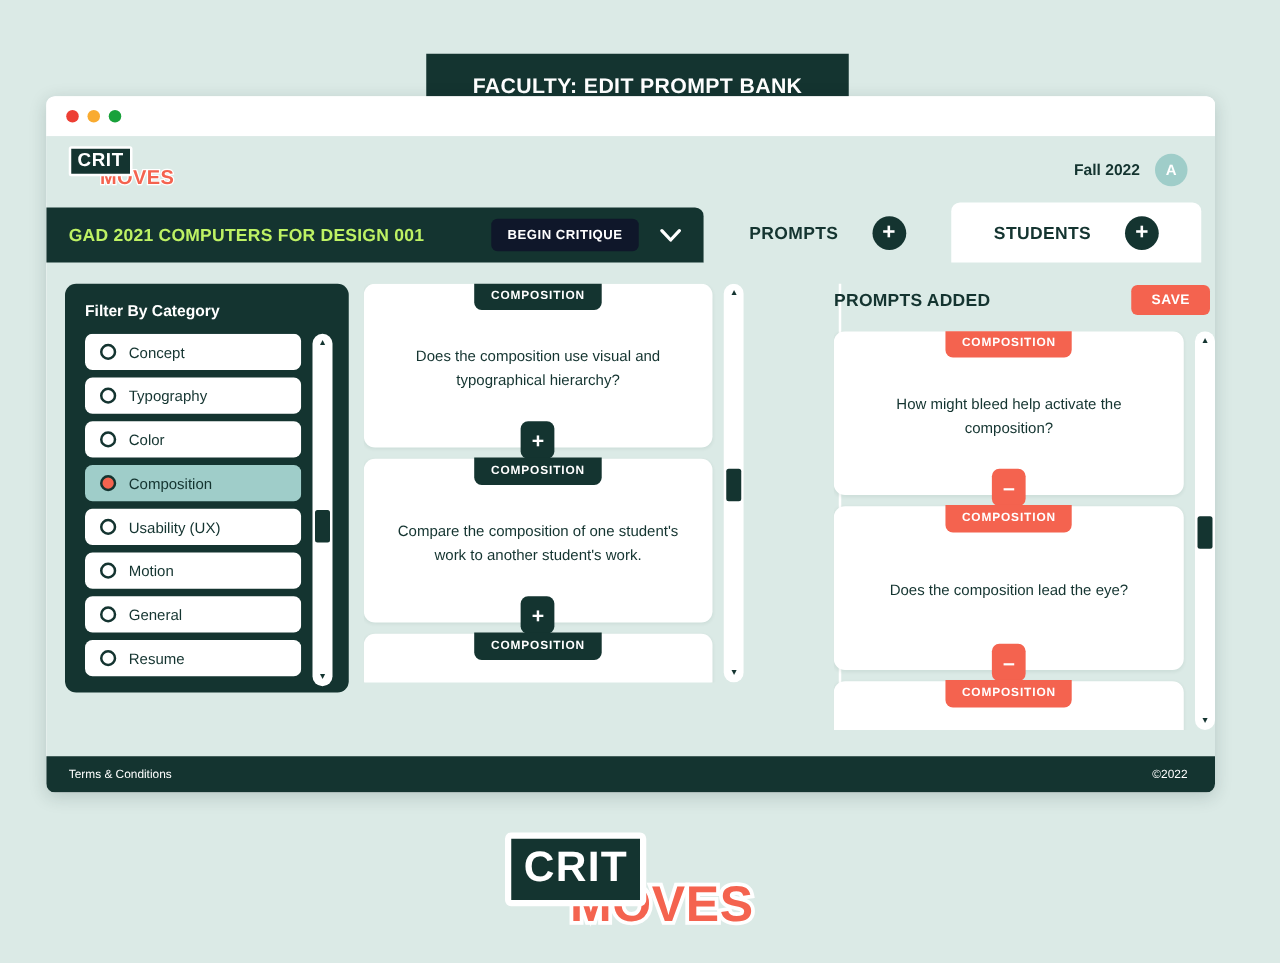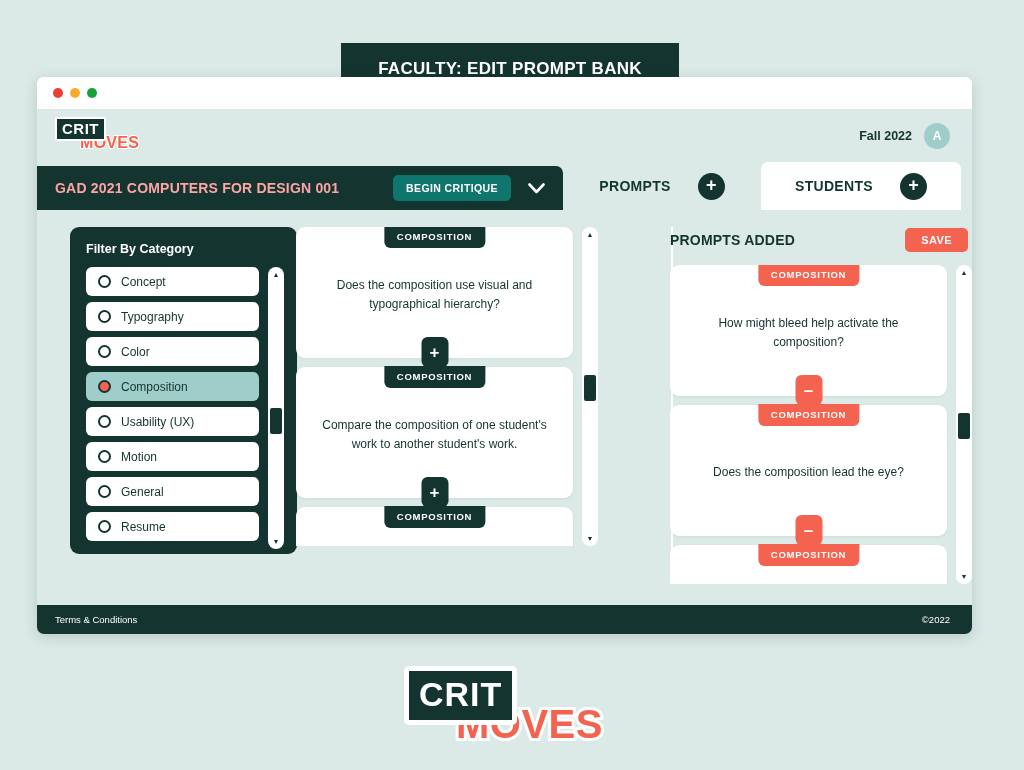--- a/index.html
+++ b/index.html
@@ -108,25 +108,25 @@
 
   .course-bar {
     width: 526px; height: 44px;
     background: #143430;
     border-radius: 0 7px 0 0;
     display: flex; align-items: center;
     padding: 0 14px 0 18px;
     gap: 12px;
   }
   .course-name {
-    color: #fca5a5; font-size: 14px; font-weight: bold;
+    color: #bef264; font-size: 14px; font-weight: bold;
     letter-spacing: 0.2px; flex: 1;
   }
   .begin-critique {
-    background: #0f766e; color: #ffffff;
+    background: #0f172a; color: #ffffff;
     font-size: 10.5px; font-weight: bold; letter-spacing: 0.4px;
     border: none; border-radius: 5px;
     padding: 7px 13px; cursor: pointer;
   }
   .chevron-btn {
     width: 26px; height: 26px;
     display: flex; align-items: center; justify-content: center;
     cursor: pointer;
   }
 
@@ -152,21 +152,21 @@
 
   
   .content {
     position: relative;
     height: 380px;
     padding: 17px 0 0 0;
     display: flex;
   }
 
   
-  .sidebar-wrap { width: 248px; padding-left: 33px; }
+  .sidebar-wrap { width: 248px; padding-left: 15px; }
   .sidebar {
     width: 227px; height: 327px;
     background: #143430;
     border-radius: 9px;
     padding: 15px 13px 14px 16px;
   }
   .sidebar-title {
     color: #ffffff; font-size: 12.5px; font-weight: bold;
     margin-bottom: 11px;
   }

